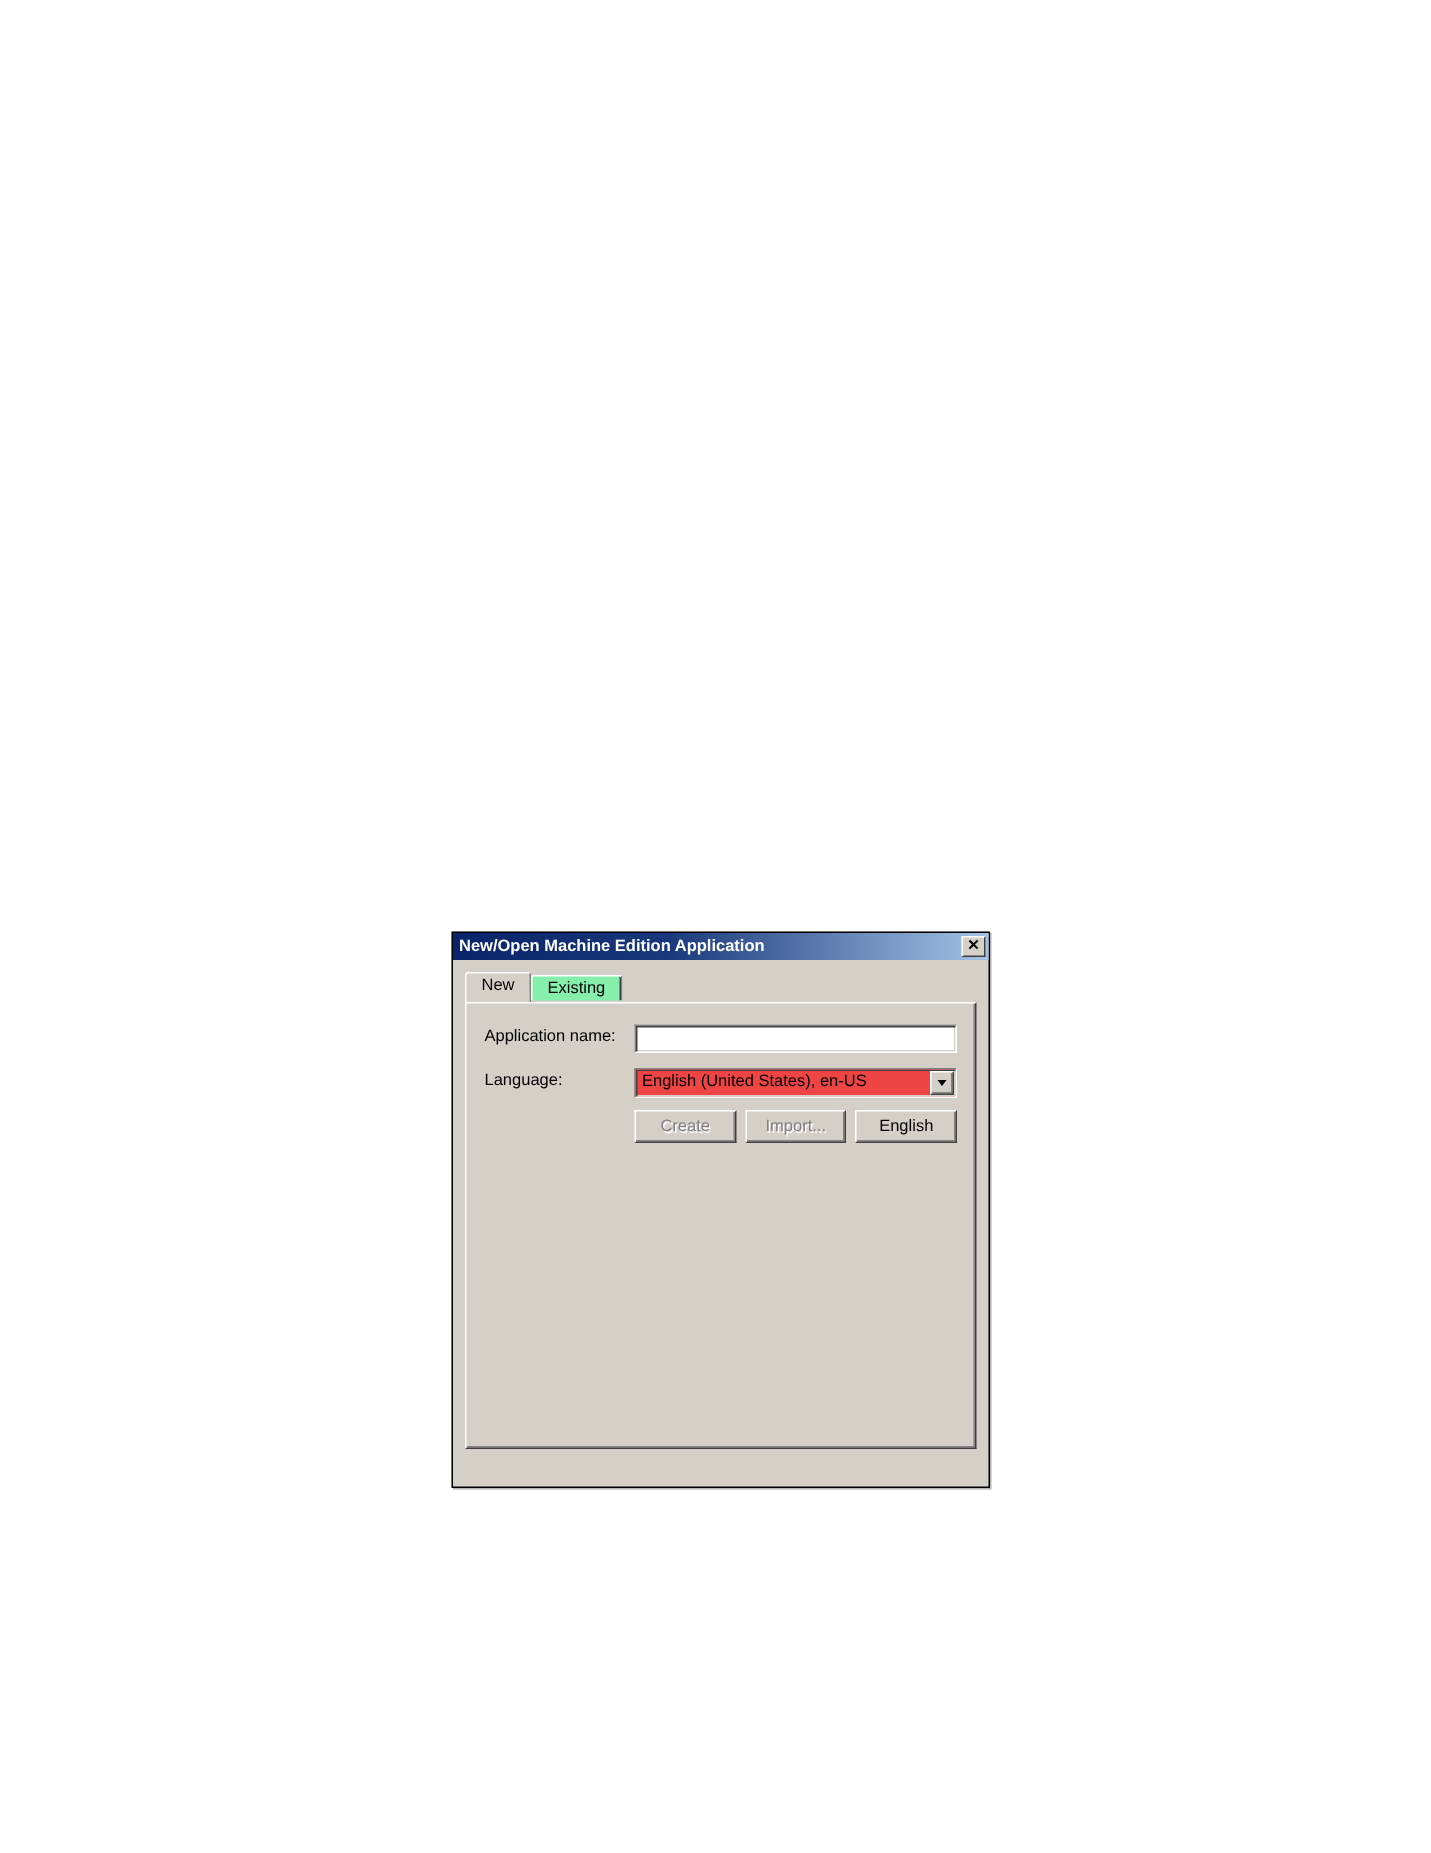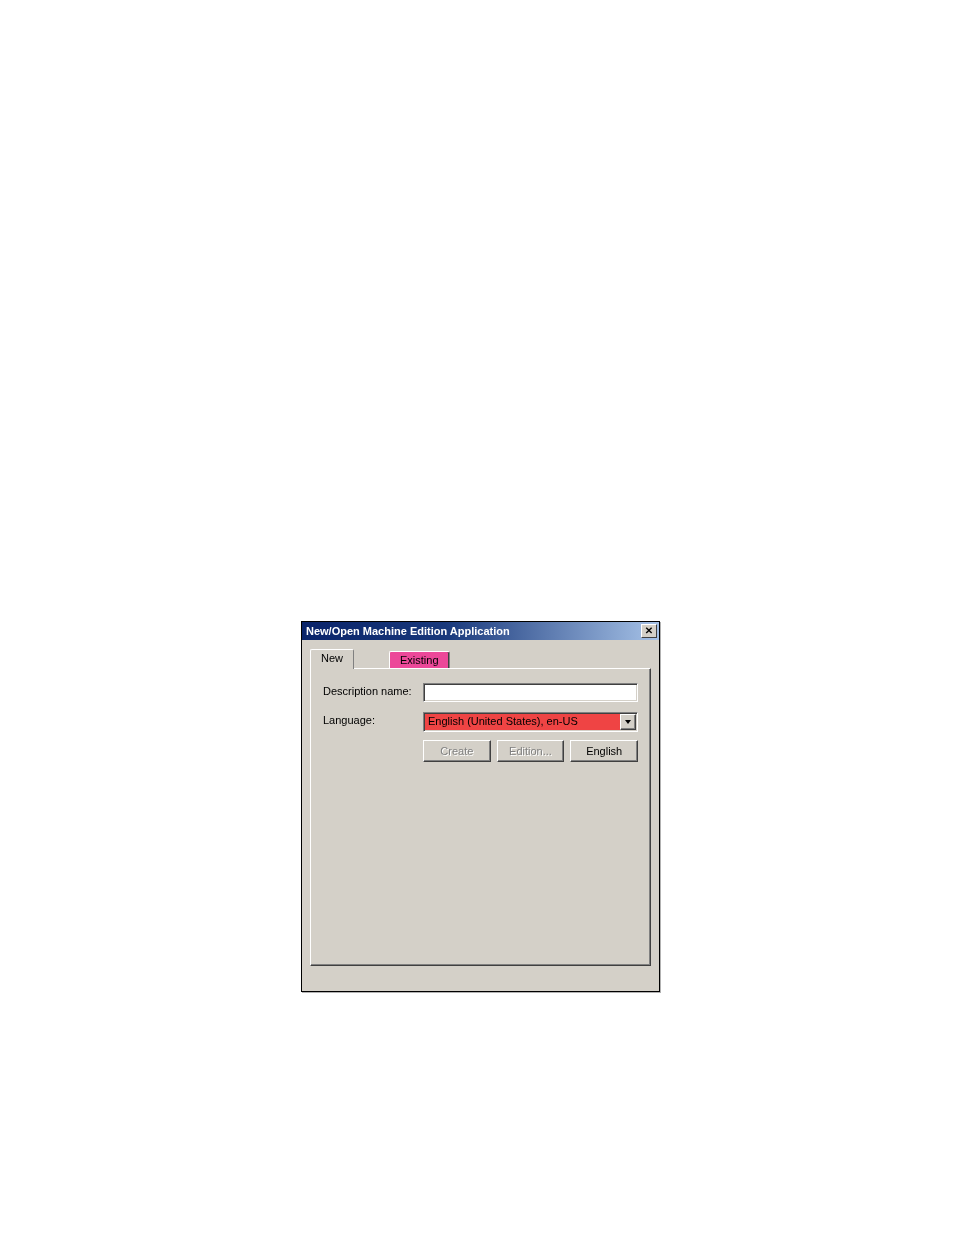--- a/index.html
+++ b/index.html
@@ -52,30 +52,29 @@
     font-size: 10px;
     font-weight: bold;
     line-height: 1;
     cursor: default;
   }
   .dialog-body {
     padding: 8px;
   }
   .tabstrip {
     display: flex;
-    align-items: center;
+    align-items: flex-start;
     height: 20px;
     position: relative;
     z-index: 2;
-    gap: 35px;
   }
   .tab {
     height: 19px;
     padding: 2px 10px 0 10px;
-    background: #ec4899;
+    background: #86efac;
     border-top: 1px solid #fff;
     border-left: 1px solid #fff;
     border-right: 1px solid #808080;
     border-top-left-radius: 2px;
     border-top-right-radius: 2px;
     margin-right: 0;
     font-size: 11px;
     cursor: default;
     position: relative;
   }
@@ -224,36 +223,36 @@
       <div class="tab active">
         <span>New</span>
       </div>
       <div class="tab inactive">
         <span>Existing</span>
       </div>
     </div>
     <div class="tabpanel">
 
       <div class="form-row">
-        <div class="form-label">Description name:</div>
+        <div class="form-label">Application name:</div>
         <input type="text" class="text-input" value="" style="">
       </div>
 
 
       <div class="form-row lang-row">
         <div class="form-label">Language:</div>
         <div class="select-wrap">
           <div class="select-text">English (United States), en-US</div>
           <div class="select-button">
             <div class="select-arrow"></div>
           </div>
         </div>
       </div>
 
       <div class="button-row">
         <button class="btn disabled">Create</button>
-        <button class="btn disabled">Edition...</button>
+        <button class="btn disabled">Import...</button>
         <button class="btn">English</button>
       </div>
 
     </div>
   </div>
 </div>
 
 </body></html>

